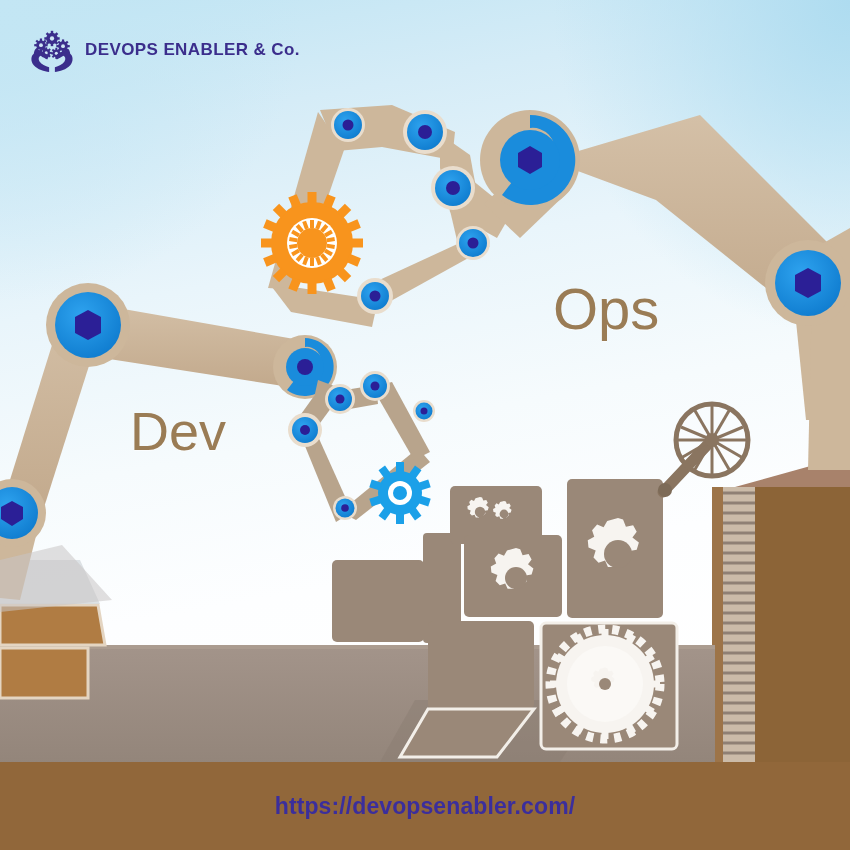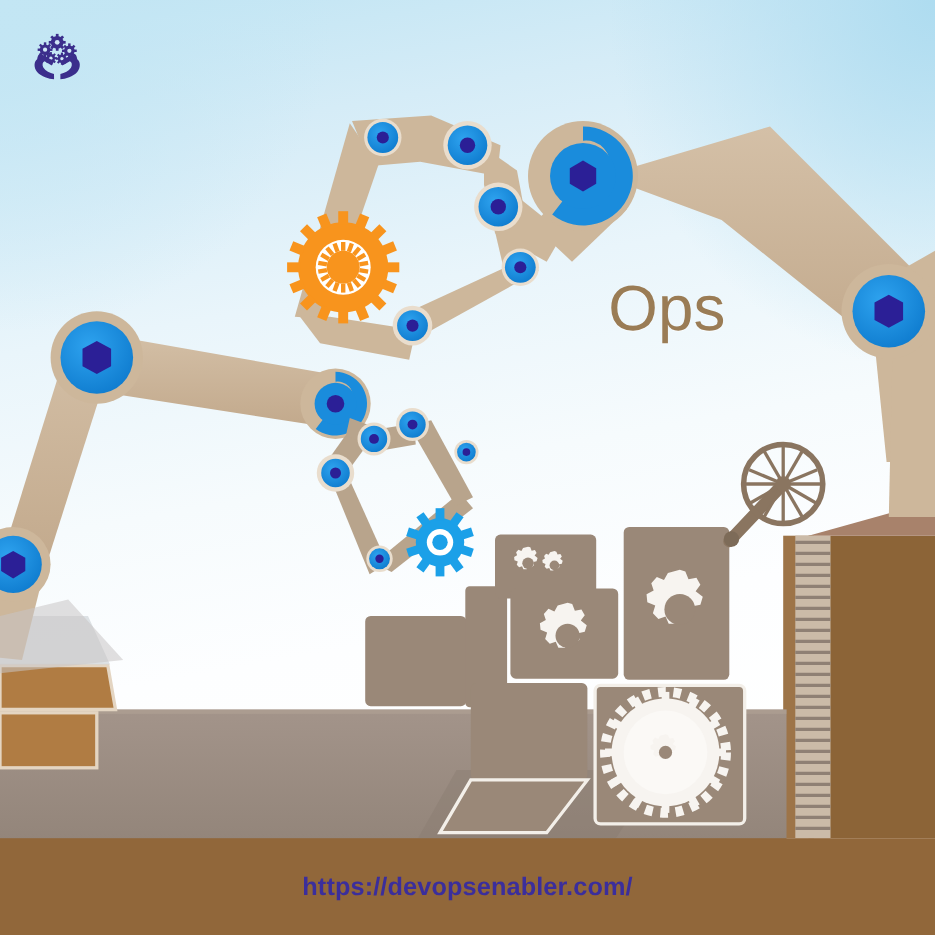--- a/index.html
+++ b/index.html
@@ -45,20 +45,21 @@
 
   
   .label{
     position:absolute;
     color:#9a7c55;
     font-family:"Liberation Sans","DejaVu Sans",sans-serif;
     font-weight:400;
     white-space:nowrap;
     z-index:30;
     text-shadow:0 1px 0 rgba(255,255,255,.55);
+    margin-top:28px;
   }
   #label-dev{left:130px;top:372px;font-size:54px;}
   #label-ops{left:553px;top:247px;font-size:58px;}
   #label-agile{left:497px;top:413px;font-size:54px;}
 
   
   .footer{
     position:absolute;left:0;bottom:0;width:850px;height:88px;
     background:#91673a;
     display:flex;align-items:center;justify-content:center;
@@ -497,21 +498,23 @@
             <rect x="-2" y="-11.5" width="4" height="5" transform="rotate(270)"></rect>
             <rect x="-2" y="-11.5" width="4" height="5" transform="rotate(315)"></rect>
           </g>
           <circle r="3.2" fill="#cfe6f5"></circle>
         </g>
 
         <path d="M12,58 C6,62 5,74 12,82 C20,91 34,95 44,96 L44,86 C36,84 28,80 24,74 C21,69 22,64 26,62 L40,70 L44,62 L20,48 C16,46 13,50 12,58 Z"></path>
         <path d="M88,58 C94,62 95,74 88,82 C80,91 66,95 56,96 L56,86 C64,84 72,80 76,74 C79,69 78,64 74,62 L60,70 L56,62 L80,48 C84,46 87,50 88,58 Z"></path>
       </g>
     </svg>
+    <span class="logo-text">DEVOPS ENABLER &amp; Co.</span>
   </div>
 
+  <div class="label" id="label-dev">Dev</div>
   <div class="label" id="label-ops">Ops</div>
 
   <div class="footer">
     <span class="footer-url">https://devopsenabler.com/</span>
   </div>
 
 </div>
 
 </body></html>

